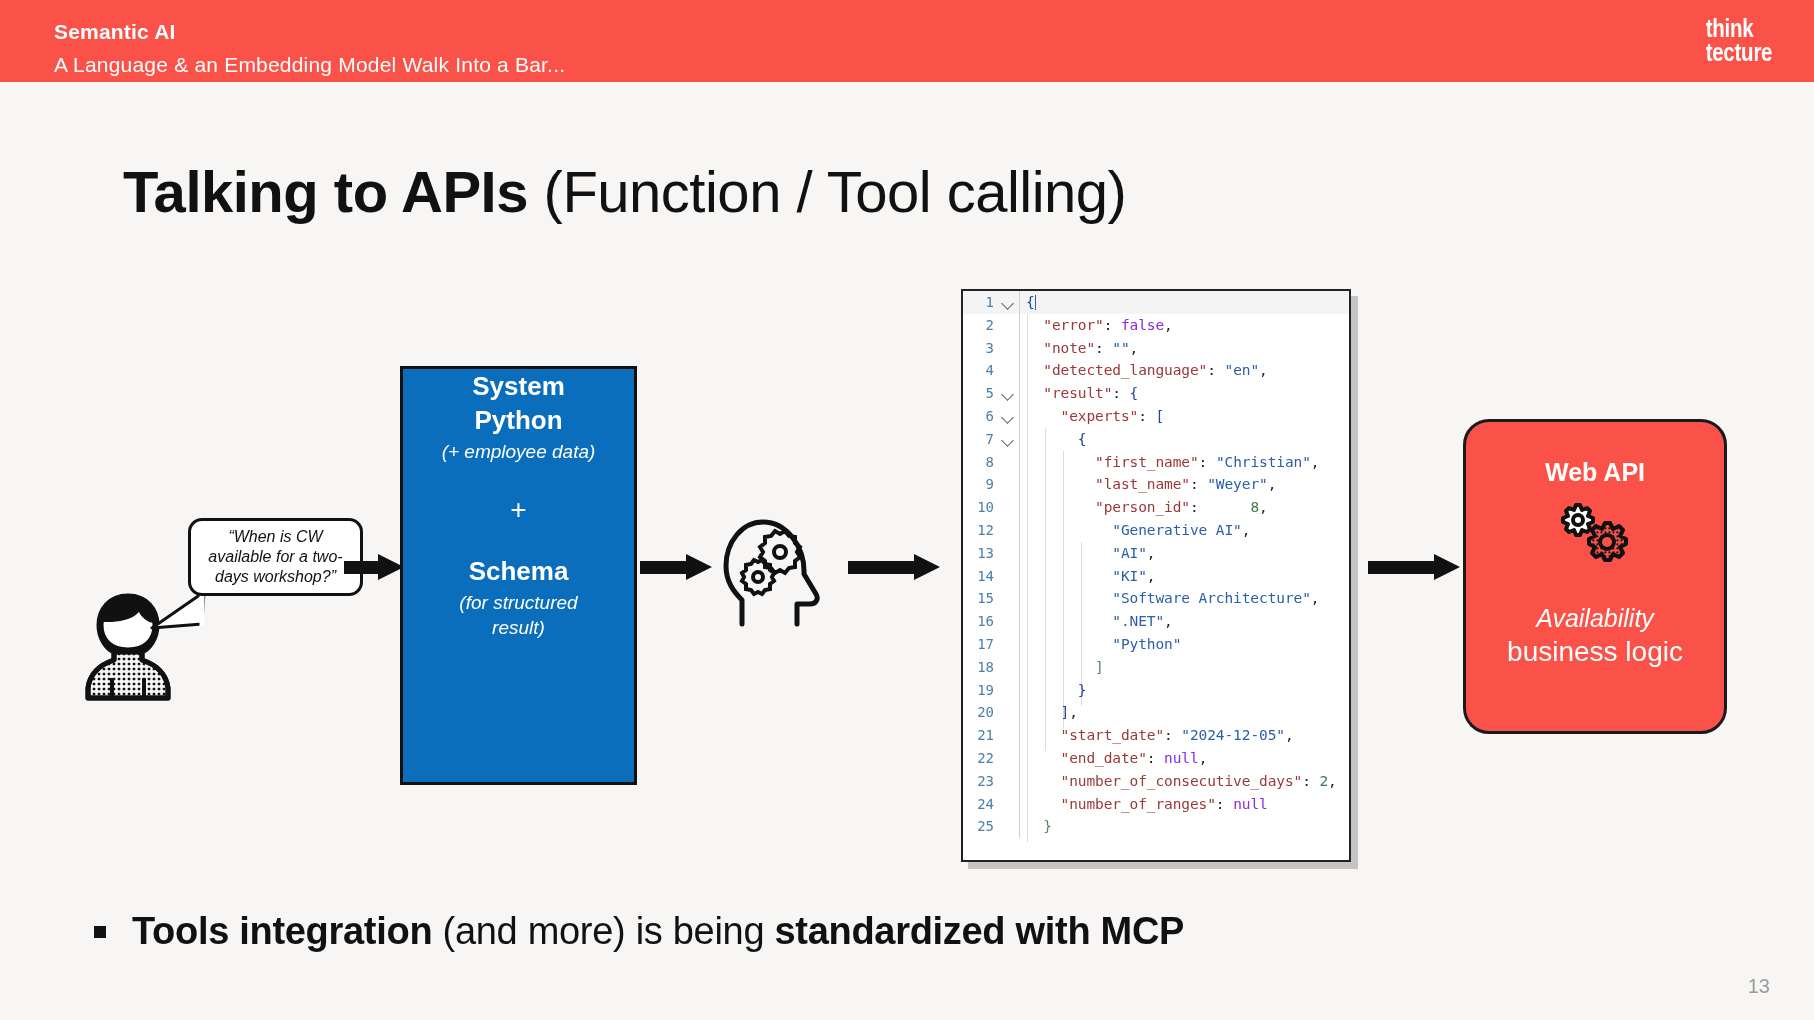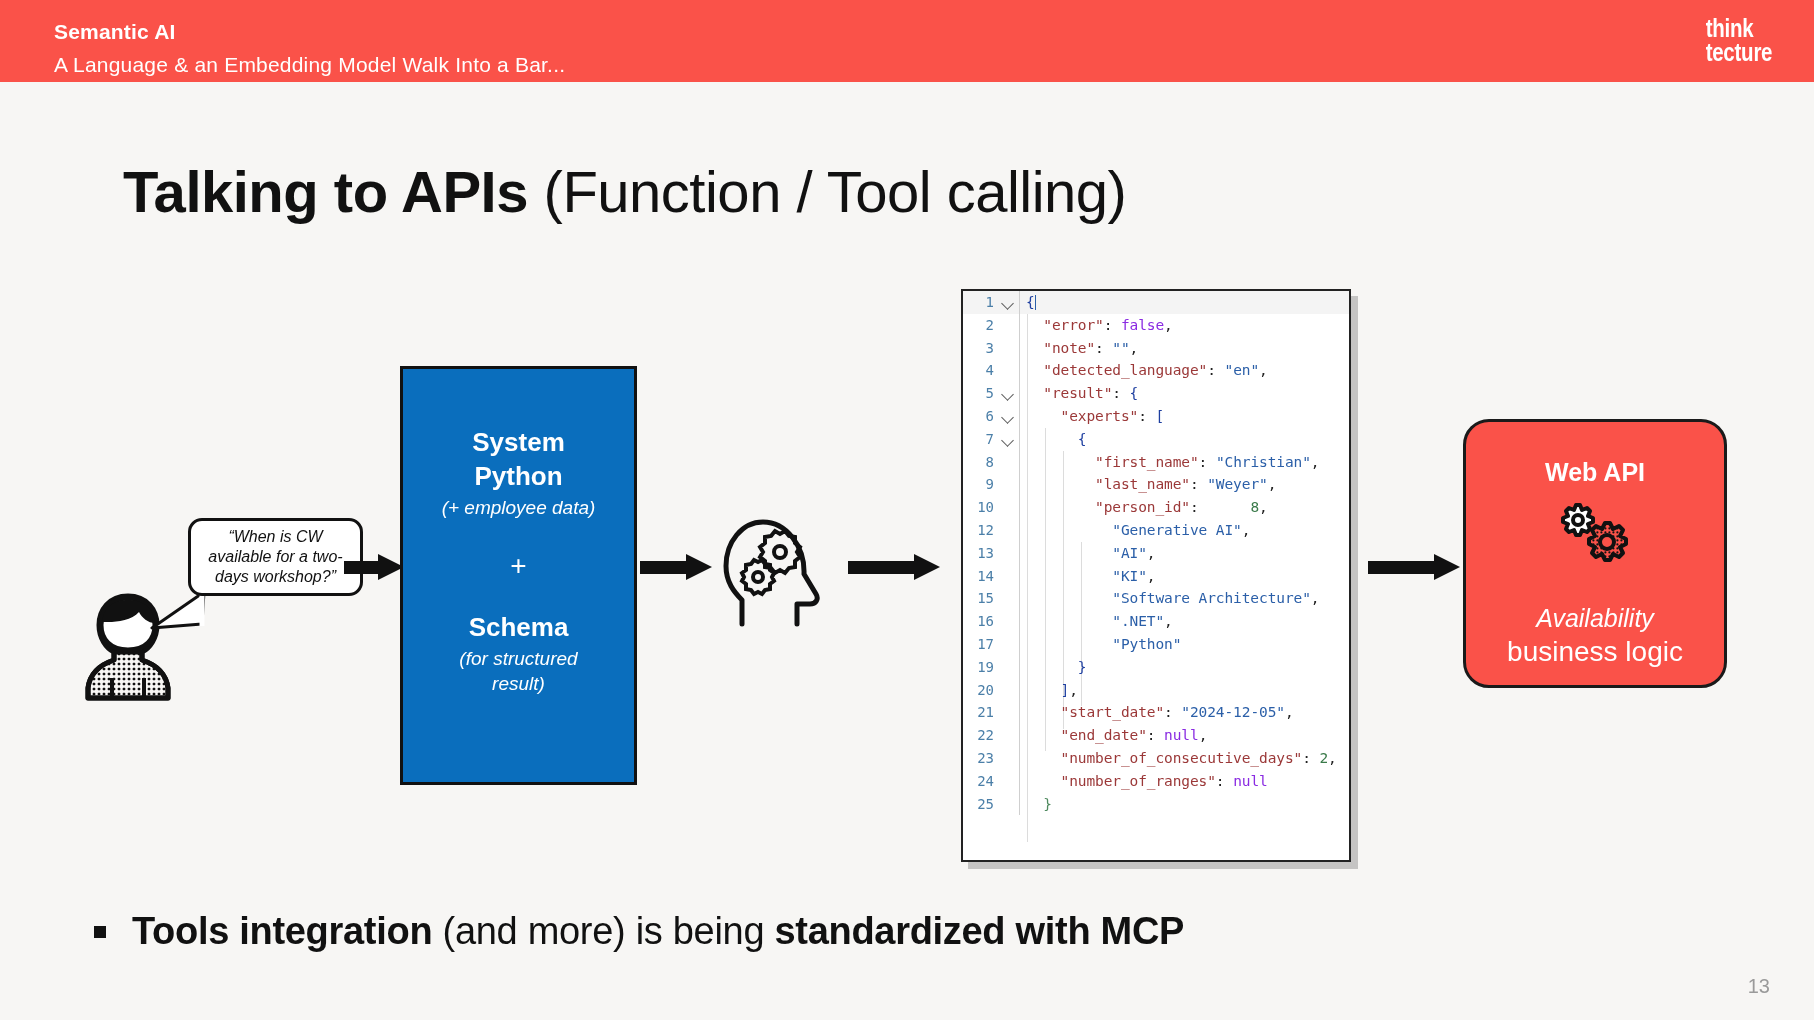--- a/index.html
+++ b/index.html
@@ -51,21 +51,21 @@
     font-size: 16px; font-style: italic; line-height: 20px;
     color: #111; text-align: center; padding: 4px 8px;
   }
   .bubble-tail { position: absolute; left: 150px; top: 588px; width: 56px; height: 44px; }
 
   
   .blue-box {
     position: absolute; left: 400px; top: 366px; width: 237px; height: 419px;
     background: #0a6ebd; border: 3px solid #111;
     display: flex; flex-direction: column; align-items: center;
-    justify-content: flex-start; padding-top: 56px; color: #ffffff; text-align: center;
+    justify-content: flex-start; color: #ffffff; text-align: center;
   }
   .bb-h { font-size: 26px; font-weight: bold; line-height: 34px; }
   .bb-s { font-size: 19px; font-style: italic; line-height: 25px; margin-top: 2px; }
   .bb-plus { font-size: 28px; font-weight: 400; margin: 30px 0 28px; }
 
   
   .head-icon { position: absolute; left: 718px; top: 512px; width: 118px; height: 118px; }
 
   
   .arrow { position: absolute; height: 26px; }
@@ -112,21 +112,21 @@
   .pg { color: #4f8a5f; }   
   .cursor {
     display: inline-block; width: 1.5px; height: 15px; background: #2b5fa8;
     vertical-align: -3px;
   }
   .indent-guides { position: absolute; left: 0; top: 0; width: 100%; height: 100%; pointer-events: none; }
   .ig { position: absolute; width: 1px; background: #dcdcdc; }
 
   
   .red-box {
-    position: absolute; left: 1463px; top: 419px; width: 264px; height: 269px;
+    position: absolute; left: 1463px; top: 419px; width: 264px; height: 315px;
     background: #fa5249; border: 3px solid #1a1a1a; border-radius: 26px;
     display: flex; flex-direction: column; align-items: center; color: #ffffff;
     text-align: center; padding-top: 36px;
   }
   .rb-h { font-size: 25px; font-weight: bold; }
   .rb-gears { margin-top: 16px; width: 86px; height: 76px; }
   .rb-s1 { font-size: 25px; font-style: italic; margin-top: 22px; line-height: 34px; }
   .rb-s2 { font-size: 28px; line-height: 34px; }
 
   
@@ -321,20 +321,26 @@
           <div class="gutter">16</div>
           <div class="fold"></div>
           <div class="gsep"></div>
           <div class="code-txt"><span class="s">          ".NET"</span><span>,</span></div>
         </div>
         <div class="code-row">
           <div class="gutter">17</div>
           <div class="fold"></div>
           <div class="gsep"></div>
           <div class="code-txt"><span class="s">          "Python"</span></div>
+        </div>
+        <div class="code-row">
+          <div class="gutter">18</div>
+          <div class="fold"></div>
+          <div class="gsep"></div>
+          <div class="code-txt"><span class="pg">        ]</span></div>
         </div>
         <div class="code-row">
           <div class="gutter">19</div>
           <div class="fold"></div>
           <div class="gsep"></div>
           <div class="code-txt"><span class="p">      }</span></div>
         </div>
         <div class="code-row">
           <div class="gutter">20</div>
           <div class="fold"></div>

